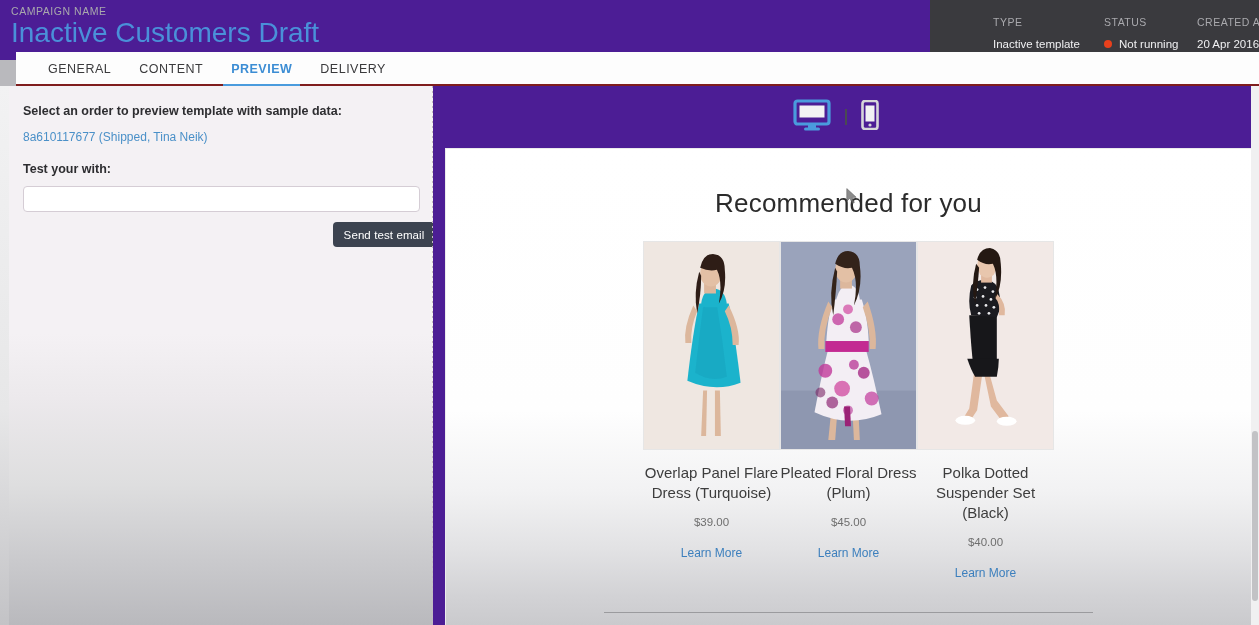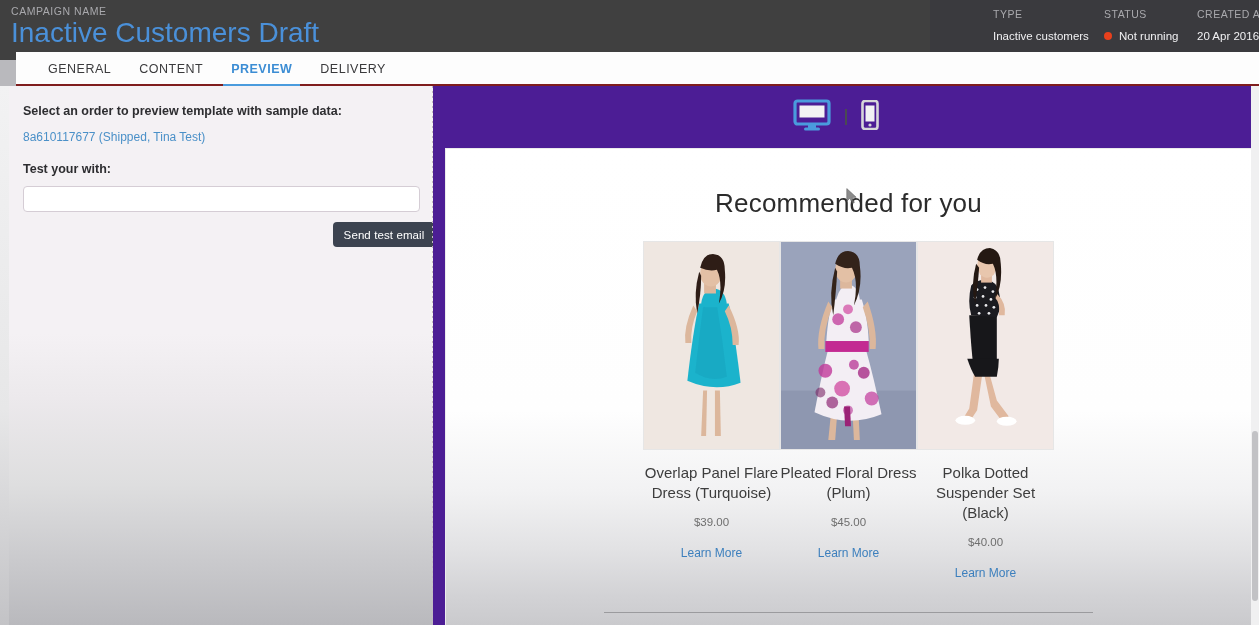--- a/index.html
+++ b/index.html
@@ -17,21 +17,21 @@
     width: 1259px;
     height: 625px;
     overflow: hidden;
   }
 
   
   .topbar {
     position: absolute;
     left: 0; top: 0;
     width: 1259px; height: 60px;
-    background: #404040;
+    background: #4c1d95;
     color: #fff;
   }
   .topbar-right-bg {
     position: absolute;
     left: 930px; top: 0;
     width: 329px; height: 52px;
     background: #3a3a3e;
   }
   .campaign-block {
     position: absolute;
@@ -47,21 +47,21 @@
   }
   .campaign-title {
     font-size: 28px;
     color: #4a90d9;
     line-height: 30px;
     margin-top: 0;
     white-space: nowrap;
     font-weight: 400;
   }
 
-  .meta-group { position: absolute; top: 7px; }
+  .meta-group { position: absolute; top: 15px; }
   .meta-label {
     font-size: 10.5px;
     letter-spacing: 0.5px;
     color: #a9a9ad;
     text-transform: uppercase;
     line-height: 14px;
     white-space: nowrap;
   }
   .meta-value {
     font-size: 11.5px;
@@ -318,21 +318,21 @@
   <div class="topbar">
     <div class="topbar-right-bg"></div>
 
     <div class="campaign-block">
       <div class="campaign-label">CAMPAIGN NAME</div>
       <div class="campaign-title">Inactive Customers Draft</div>
     </div>
 
     <div class="meta-group meta-type">
       <div class="meta-label">TYPE</div>
-      <div class="meta-value">Inactive customers</div>
+      <div class="meta-value">Inactive template</div>
     </div>
 
     <div class="meta-group meta-status">
       <div class="meta-label">STATUS</div>
       <div class="meta-value">
         <span class="status-dot"></span>
         <span>Not running</span>
       </div>
     </div>
 
@@ -349,21 +349,21 @@
         <div class="tab active">PREVIEW</div>
         <div class="tab">DELIVERY</div>
       </div>
   </div>
 
   <div class="panel-strip-left"></div>
 
   <div class="leftpanel">
     <div class="lp-heading">Select an order to preview template with sample data:</div>
 
-    <a class="lp-orderlink" href="#">8a610117677 (Shipped, Tina Test)</a>
+    <a class="lp-orderlink" href="#">8a610117677 (Shipped, Tina Neik)</a>
 
     <div class="lp-subheading">Test your with:</div>
 
     <input class="email-input" type="text" placeholder="" style="">
 
     <button class="send-btn">Send test email</button>
   </div>
 
   <div class="panel-divider"></div>
 

